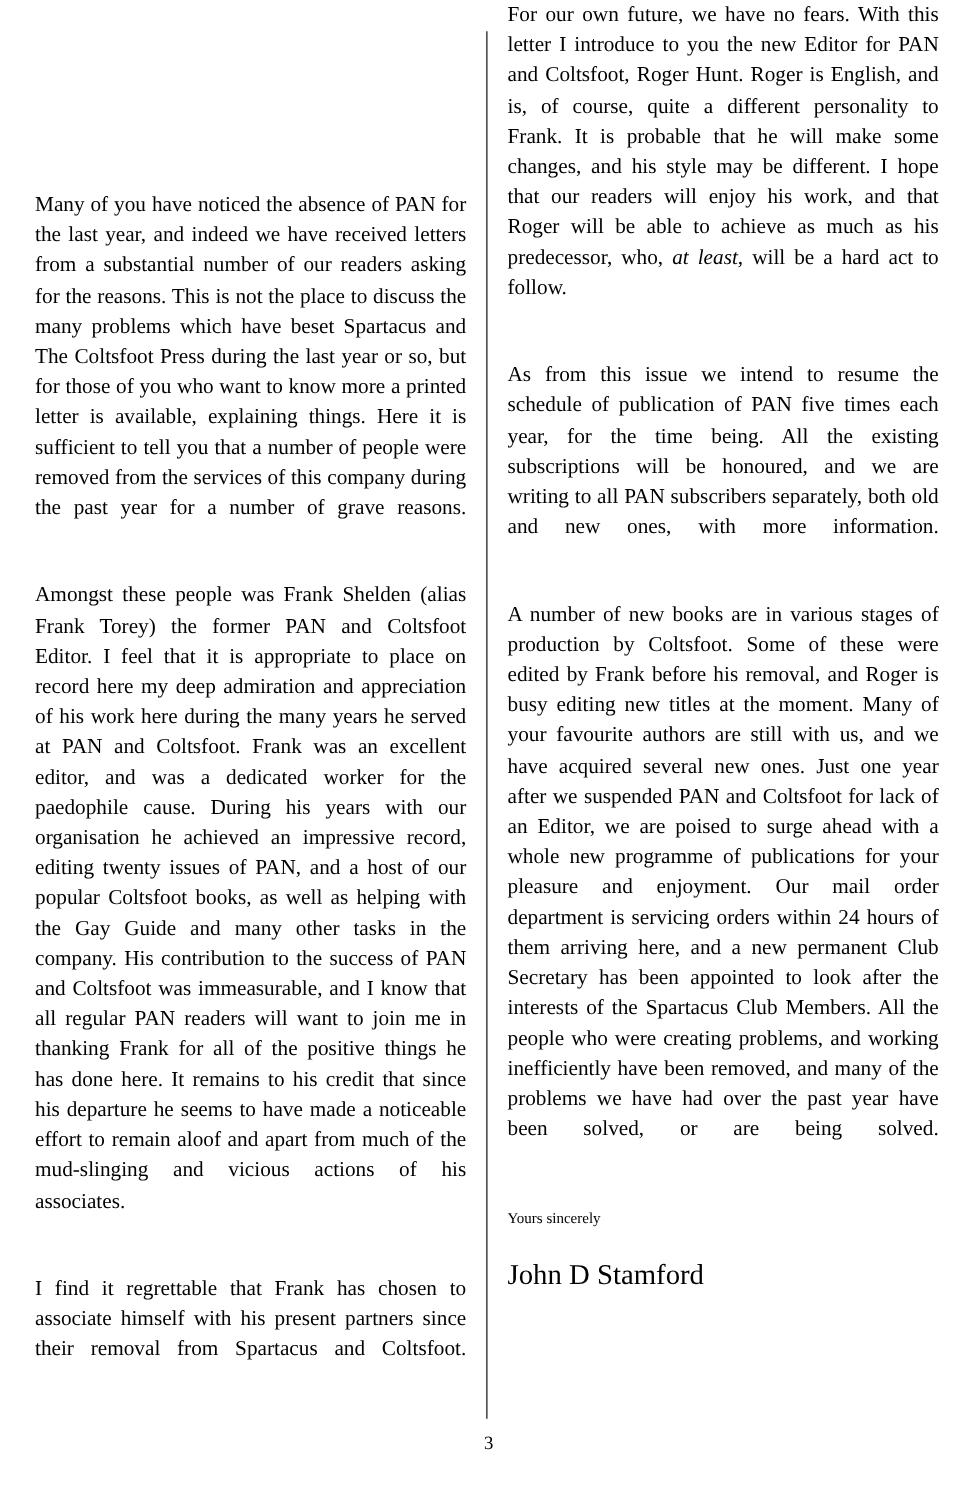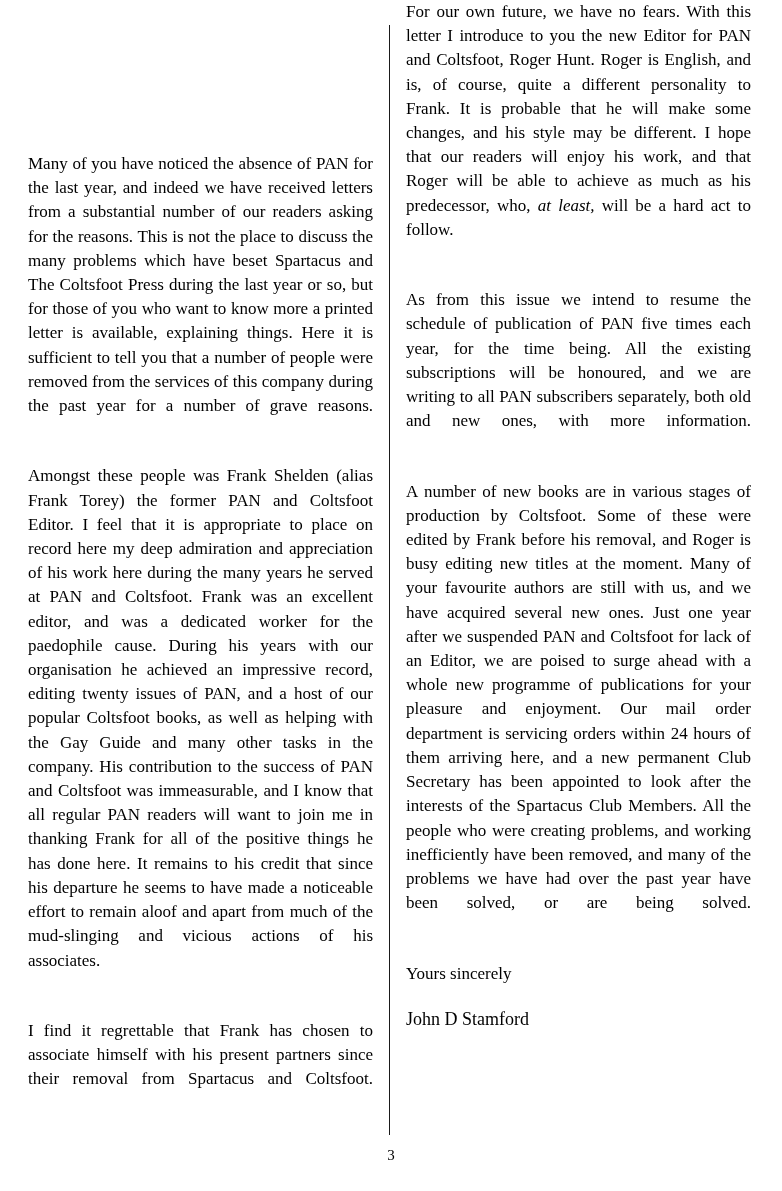--- a/index.html
+++ b/index.html
@@ -82,28 +82,28 @@
     content: "";
     display: inline-block;
     width: 100%;
   }
 
   .italic-phrase {
     font-style: italic;
   }
 
   .signoff {
-    font-size: 17px;
+    font-size: 12px;
     line-height: 24.2px;
     text-align: left;
     margin: 0 0 22px 0;
   }
 
   .signature-block {
-    font-size: 18px;
+    font-size: 23px;
     line-height: 23px;
     text-align: left;
     margin: 0;
   }
 
   .signature-line { display: block; }
 
   
   .page-number {
     position: absolute;

